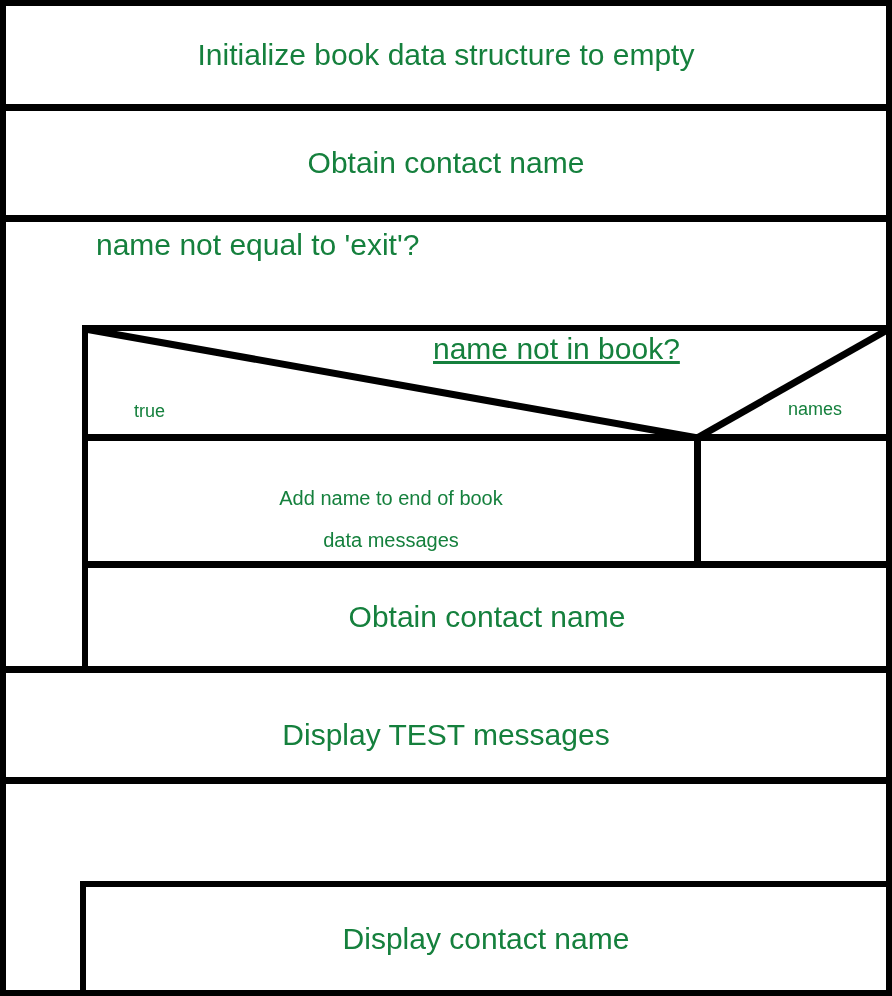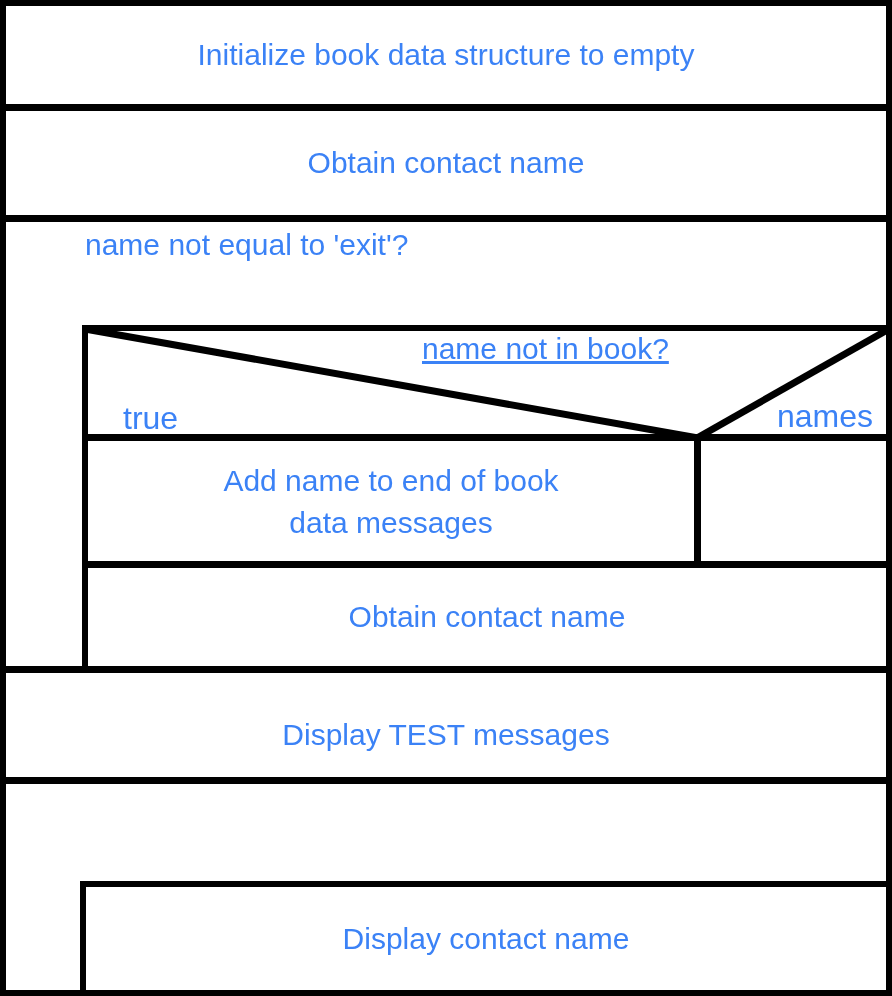--- a/index.html
+++ b/index.html
@@ -6,21 +6,21 @@
     margin: 0;
     padding: 0;
     background: #ffffff;
   }
   .stage {
     position: relative;
     width: 892px;
     height: 996px;
     background: var(--bg, #ffffff);
     font-family: "Liberation Sans", "DejaVu Sans", sans-serif;
-    color: #3b82f6;
+    color: #15803d;
     overflow: hidden;
   }
   
   .ln {
     position: absolute;
     background: var(--line, #000000);
   }
   
   .cell {
     position: absolute;
@@ -31,31 +31,32 @@
     font-size: 30px;
     line-height: 1.2;
     white-space: nowrap;
   }
   
   .lbl {
     position: absolute;
     font-size: 30px;
     line-height: 1;
     white-space: nowrap;
+    margin-left: 11px;
   }
   .lbl.small {
-    font-size: 32px;
+    font-size: 18px;
   }
   .stack {
     position: absolute;
     display: flex;
     flex-direction: column;
     align-items: center;
-    justify-content: center;
-    font-size: 30px;
+    justify-content: flex-end;
+    font-size: 20px;
     line-height: 42px;
     text-align: center;
     white-space: nowrap;
   }
   .diag-svg {
     position: absolute;
     left: 0;
     top: 325px;
   }
 </style>

